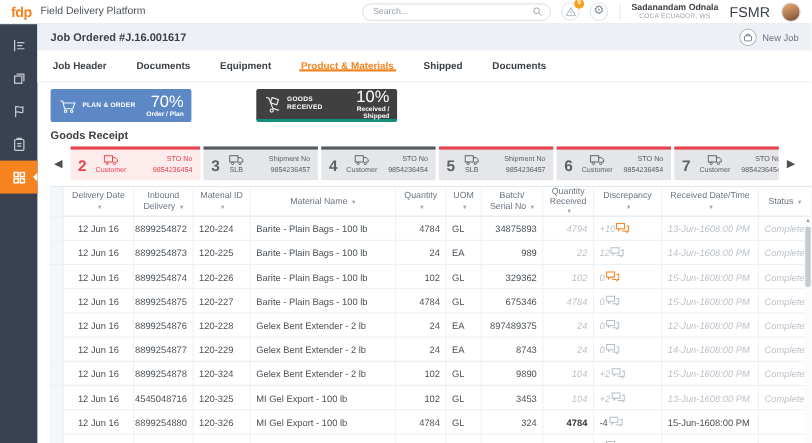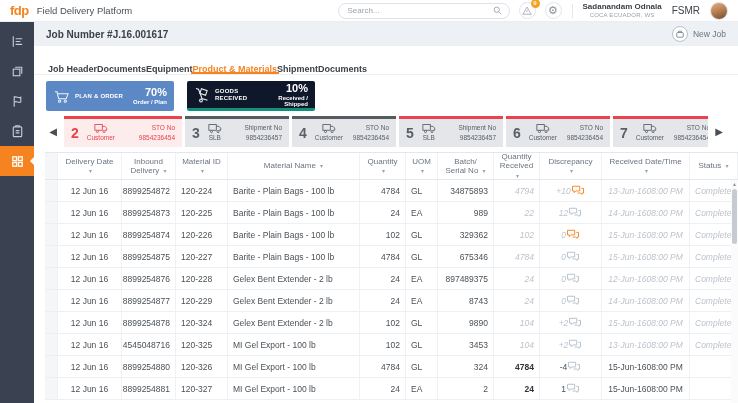--- a/index.html
+++ b/index.html
@@ -20,51 +20,51 @@
   .iconbtn{width:17px;height:17px;border:1px solid #E1E5EA;border-radius:50%;display:flex;
            align-items:center;justify-content:center;margin-left:9px;position:relative;
            color:#8A939E;cursor:pointer;background:#fff;}
   .badge{position:absolute;top:-4px;right:-5px;background:#F5A01F;color:#fff;font-size:6px;
          width:9px;height:9px;border-radius:50%;text-align:center;line-height:9px;font-weight:700;}
   .gear{font-size:11px;line-height:1;}
   .vdiv{width:1px;height:14px;background:#E3E6EA;margin:0 10px;}
   .userblock{text-align:center;line-height:1.15;cursor:pointer;}
   .uname{font-size:8px;color:#3C4148;font-weight:600;}
   .uorg{font-size:6px;color:#9AA3AD;letter-spacing:.2px;}
-  .urole{font-size:10px;color:#3C4148;margin:0 10px;}
+  .urole{font-size:13px;color:#3C4148;margin:0 10px;}
   .avatar{width:18px;height:18px;border-radius:50%;margin-right:2px;cursor:pointer;
           background:linear-gradient(160deg,#d79b6b 20%,#9a6a44 70%,#6e4a2e);border:1px solid #e2e2e2;}
   
   .main{display:flex;height:381px;}
   .sidebar{flex:0 0 34px;background:#3A4252;padding-top:4px;}
   .side-item{height:30px;display:flex;align-items:center;justify-content:center;color:#C6CBD4;
              position:relative;cursor:pointer;}
   .side-item.active{background:#F5831F;color:#fff;}
   .side-item.active::after{content:"";position:absolute;right:0;top:50%;transform:translateY(-50%);
              border-top:4px solid transparent;border-bottom:4px solid transparent;border-right:4px solid #fff;}
   .content{flex:1;display:flex;flex-direction:column;min-width:0;}
   
   .jobbar{flex:0 0 24px;background:#EDF0F4;display:flex;align-items:center;padding:0 12px;}
   .job-title{font-size:10px;font-weight:700;color:#3C4148;}
   .newjob{margin-left:auto;display:flex;align-items:center;gap:5px;color:#6A7480;font-size:8.5px;cursor:pointer;}
   .njcirc{width:16px;height:16px;border:1px solid #B9C0C8;border-radius:50%;display:flex;
           align-items:center;justify-content:center;color:#6A7480;background:#fff;}
   
-  .tabs{flex:0 0 29px;display:flex;align-items:flex-end;padding:0 14px;background:#fff;
+  .tabs{flex:0 0 29px;display:flex;align-items:center;gap:27px;padding:0 14px;background:#fff;
         border-bottom:1px solid #EDEFF2;}
   .tab{font-size:9px;font-weight:700;color:#3C4148;display:flex;align-items:center;position:relative;cursor:pointer;}
   .tab.active{color:#F5831F;}
   .tab.active::after{content:"";position:absolute;left:-2px;right:-2px;bottom:0;height:2px;background:#F5831F;}
   
   .kpis{display:flex;gap:13px;padding:6px 12px 5px;}
   .kpi{width:128px;height:30px;border-radius:2px;color:#fff;display:flex;align-items:center;padding:0 7px;}
   .kpi-icon{display:flex;opacity:.9;}
   .kpi-label{font-size:6px;font-weight:700;margin-left:5px;letter-spacing:.2px;line-height:1.1;max-width:52px;}
   .kpi-right{margin-left:auto;text-align:right;}
-  .kpi-value{font-size:11px;font-weight:700;line-height:1;}
+  .kpi-value{font-size:15px;font-weight:400;line-height:1;}
   .kpi-sub{font-size:6px;font-weight:700;margin-top:1px;}
   
   .section-title{font-size:10px;font-weight:700;color:#3C4148;padding:2px 12px 4px;}
   .carousel{display:flex;align-items:center;padding:0 12px 5px;gap:4px;}
   .car-arrow{flex:0 0 14px;color:#4A4F54;font-size:10px;text-align:center;cursor:pointer;user-select:none;}
   .cards{flex:1;display:flex;gap:3px;overflow:hidden;min-width:0;}
   .card{flex:0 0 104px;height:31px;border-top:3px solid #555B61;background:#E4E6E9;color:#5A6066;
         display:flex;align-items:center;padding:0 7px;cursor:pointer;}
   .card.active{flex:0 0 118px;background:#FCECEC;color:#E8434F;}
   .card-num{font-size:14px;font-weight:700;}
@@ -74,21 +74,21 @@
   .table{flex:1;min-height:0;position:relative;margin-left:11px;border-top:1px solid #E3E7EB;overflow:hidden;}
   .thead,.trow{display:grid;grid-template-columns:13px 64px 54px 52px 132px 46px 32px 56px 46px 62px 88px minmax(30px,1fr);}
   .thead{height:27px;border-bottom:1px solid #E3E7EB;color:#6A7480;font-size:8px;font-weight:400;}
   .trow{height:22px;border-bottom:1px solid #EDF0F3;font-size:8.5px;}
   .c{padding:0 5px;border-right:1px solid #EFF1F4;height:100%;display:flex;align-items:center;
      overflow:hidden;white-space:nowrap;}
   .thead .c{white-space:normal;line-height:1.15;justify-content:center;text-align:center;}
   .c-gutter{background:#F4F6F8;padding:0;}
   .right{justify-content:flex-end;}
   .center{justify-content:center;}
-  .between{justify-content:center;}
+  .between{justify-content:flex-start;}
   .caret{color:#9AA4AE;font-size:6px;margin-left:2px;}
   .muted{color:#BDC3CB;font-style:italic;}
   .strong{color:#2F3439;font-weight:700;}
   .dark{color:#4A5157;}
   .chat{display:flex;}
   .chat-orange{color:#F5831F;}
   .chat-gray{color:#B3C0CB;}
   .vscroll{position:absolute;top:27px;right:0;bottom:0;width:7px;background:#FBFBFC;}
   .varrow{font-size:5px;color:#8A939E;text-align:center;margin-top:2px;line-height:1;}
   .vthumb{width:5px;height:55px;margin:2px auto 0;background:#C6CBD1;border-radius:3px;cursor:grab;}
@@ -174,21 +174,21 @@
               <rect x="9" y="3" width="4" height="4"></rect>
               <rect x="3" y="9" width="4" height="4"></rect>
               <rect x="9" y="9" width="4" height="4"></rect>
             </svg>
           </span>
         </div>
       </div>
     <div class="content">
 
       <div class="jobbar">
-        <span class="job-title">Job Number #J.16.001617</span>
+        <span class="job-title">Job Ordered #J.16.001617</span>
         <div class="newjob">
           <span class="njcirc" id="newjob-ic">
               <svg width="10" height="10" viewBox="0 0 14 14" fill="none" stroke="currentColor" stroke-width="1.1">
                 <rect x="2.5" y="5" width="9" height="6.5" rx="1"></rect>
                 <path d="M5 5V3h4v2"></path>
               </svg>
             </span>
           <span>New Job</span>
         </div>
       </div>
@@ -200,21 +200,21 @@
           <div class="tab">
             <span>Documents</span>
           </div>
           <div class="tab">
             <span>Equipment</span>
           </div>
           <div class="tab active">
             <span>Product &amp; Materials</span>
           </div>
           <div class="tab">
-            <span>Shipment</span>
+            <span>Shipped</span>
           </div>
           <div class="tab">
             <span>Documents</span>
           </div>
         </div>
 
       <div class="kpis" id="kpis">
           <div class="kpi" style="background: rgb(92, 136, 198);">
             <span class="kpi-icon">
               <svg width="17" height="15" viewBox="0 0 18 16" fill="none" stroke="currentColor" stroke-width="1.1">
@@ -222,36 +222,37 @@
                 <circle cx="7" cy="13" r="1.2"></circle>
                 <circle cx="13" cy="13" r="1.2"></circle>
               </svg>
             </span>
             <span class="kpi-label">PLAN &amp; ORDER</span>
             <span class="kpi-right">
               <span class="kpi-value" style="display:block">70%</span>
               <span class="kpi-sub" style="display:block">Order / Plan</span>
             </span>
           </div>
-          <div class="kpi" style="background: #0f172a; border-bottom: 3px solid rgb(19, 144, 122);">
+          <div class="kpi" style="background: #404040; border-bottom: 3px solid rgb(19, 144, 122); margin-left: 46px;">
             <span class="kpi-icon">
               <svg width="16" height="16" viewBox="0 0 16 16" fill="none" stroke="currentColor" stroke-width="1.1">
                 <path d="M2 1.5l2.5.8L8 11.5l5.5 1.8"></path>
                 <circle cx="7" cy="13.5" r="1.4"></circle>
                 <rect x="6.5" y="2.5" width="6" height="5" transform="rotate(18 9.5 5)"></rect>
               </svg>
             </span>
             <span class="kpi-label">GOODS RECEIVED</span>
             <span class="kpi-right">
               <span class="kpi-value" style="display:block">10%</span>
               <span class="kpi-sub" style="display:block">Received / Shipped</span>
             </span>
           </div>
         </div>
 
+      <div class="section-title">Goods Receipt</div>
 
       <div class="carousel">
         <span class="car-arrow">◀</span>
         <div class="cards" id="cards">
             <div class="card active" style="border-top-color: rgb(232, 67, 79);">
               <span class="card-num">2</span>
               <span class="card-mid">
                 <span style="display:flex">
                   <svg width="14" height="11" viewBox="0 0 16 12" fill="none" stroke="currentColor" stroke-width="1">
                     <rect x="1" y="1.5" width="8.5" height="6.5"></rect>

